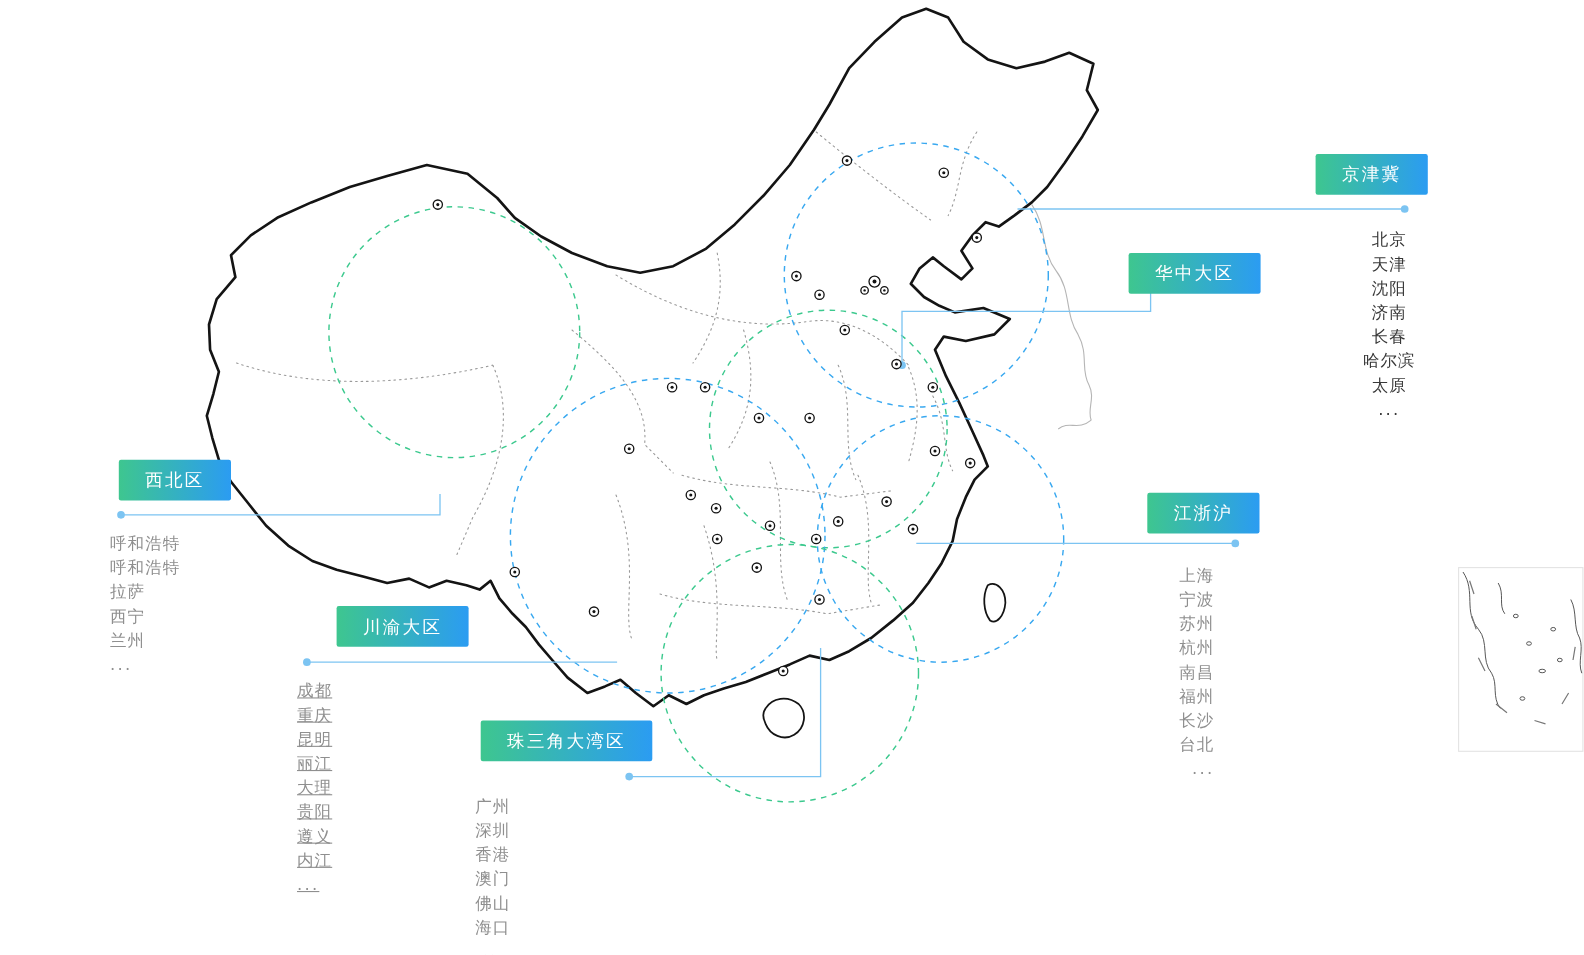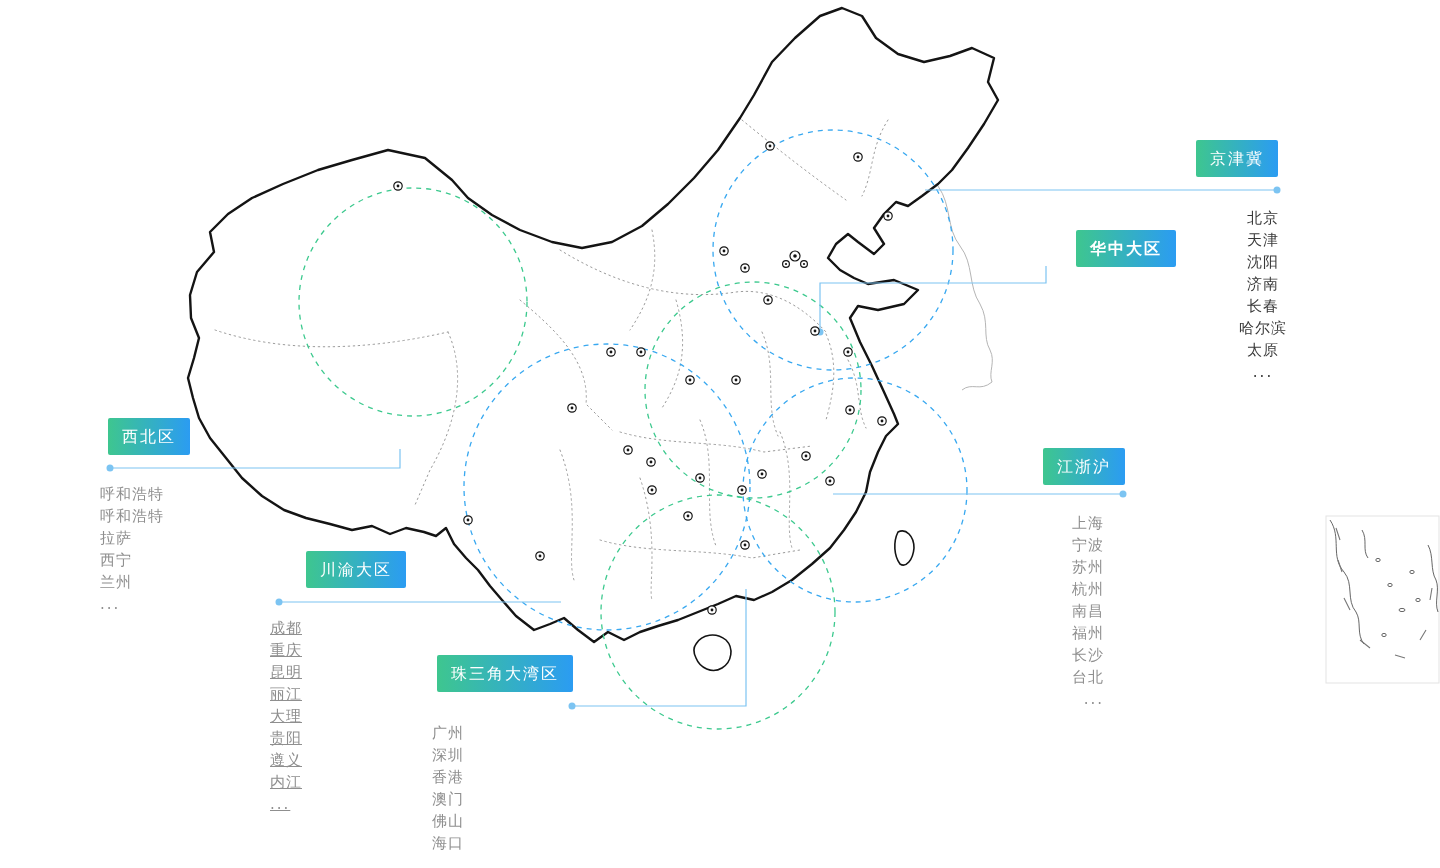--- a/index.html
+++ b/index.html
@@ -5,21 +5,21 @@
   * { margin:0; padding:0; box-sizing:border-box; }
   html,body {
     width:1440px; height:868px; background:#ffffff;
     font-family:"DejaVu Sans","Liberation Sans",sans-serif;
     overflow:hidden;
   }
   .canvas { position:relative; width:1440px; height:868px; background:#fff; }
   svg.map { position:absolute; inset:0; display:block; }
 
   .badge {
-    position:absolute; height:37px; line-height:37px; padding:0 14px;
+    position:absolute; height:37px; line-height:37px; padding:0 24px;
     color:#ffffff; font-size:16px; letter-spacing:2px; text-align:left;
     background:linear-gradient(90deg, var(--badge-start,#3ec68f), var(--badge-end,#2b9cf2));
     border-radius:2px; white-space:nowrap;
   }
   .citylist { position:absolute; font-size:15px; line-height:22px; color:var(--city-list,#8f8f8f); }
   .citylist .city { letter-spacing:1px; }
   .citylist.dark .city { color:var(--city-list-dark,#383838); }
   .citylist .city.more { letter-spacing:2px; }
   .align-right { text-align:right; }
   .align-center { text-align:center; }
@@ -254,21 +254,21 @@
       <ellipse class="inset-line" cx="1390" cy="585" rx="2.2" ry="1.6"></ellipse>
       <ellipse class="inset-line" cx="1402" cy="610" rx="3" ry="1.6"></ellipse>
       <ellipse class="inset-line" cx="1384" cy="635" rx="2.2" ry="1.6"></ellipse>
       <ellipse class="inset-line" cx="1412" cy="572" rx="2.2" ry="1.6"></ellipse>
       <ellipse class="inset-line" cx="1418" cy="600" rx="2.2" ry="1.6"></ellipse>
       <path class="inset-dash" d="M1336 528 L1340 540 M1338 560 L1342 572 M1344 598 L1350 610 M1360 640 L1370 648 M1395 655 L1405 658 M1420 640 L1426 630 M1430 600 L1432 588"></path>
     </g>
   </svg>
 
   <div class="badge" style="left:1196px; top:140px;">京津冀</div>
-  <div class="badge" style="left:1076px; top:230px;font-weight:bold;">华中大区</div>
+  <div class="badge" style="left:1026px; top:230px;">华中大区</div>
   <div class="badge" style="left:108px;  top:418px;">西北区</div>
   <div class="badge" style="left:275px;  top:551px;margin-left:31px;">川渝大区</div>
   <div class="badge" style="left:437px;  top:655px;">珠三角大湾区</div>
   <div class="badge" style="left:1043px; top:448px;">江浙沪</div>
 
   <div class="citylist dark align-center" style="left:1197px; top:207px; width:132px;">
       <div class="city">北京</div>
       <div class="city">天津</div>
       <div class="city">沈阳</div>
       <div class="city">济南</div>

